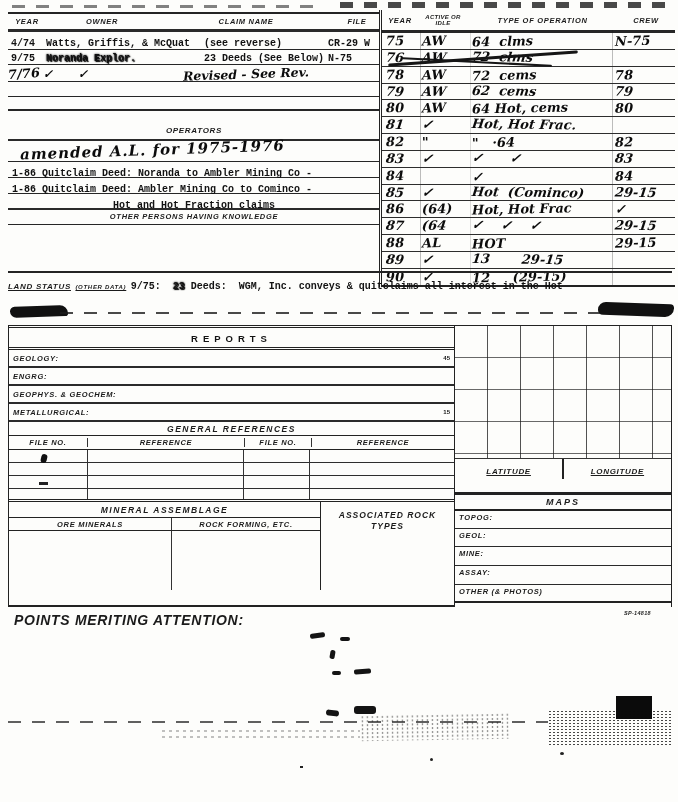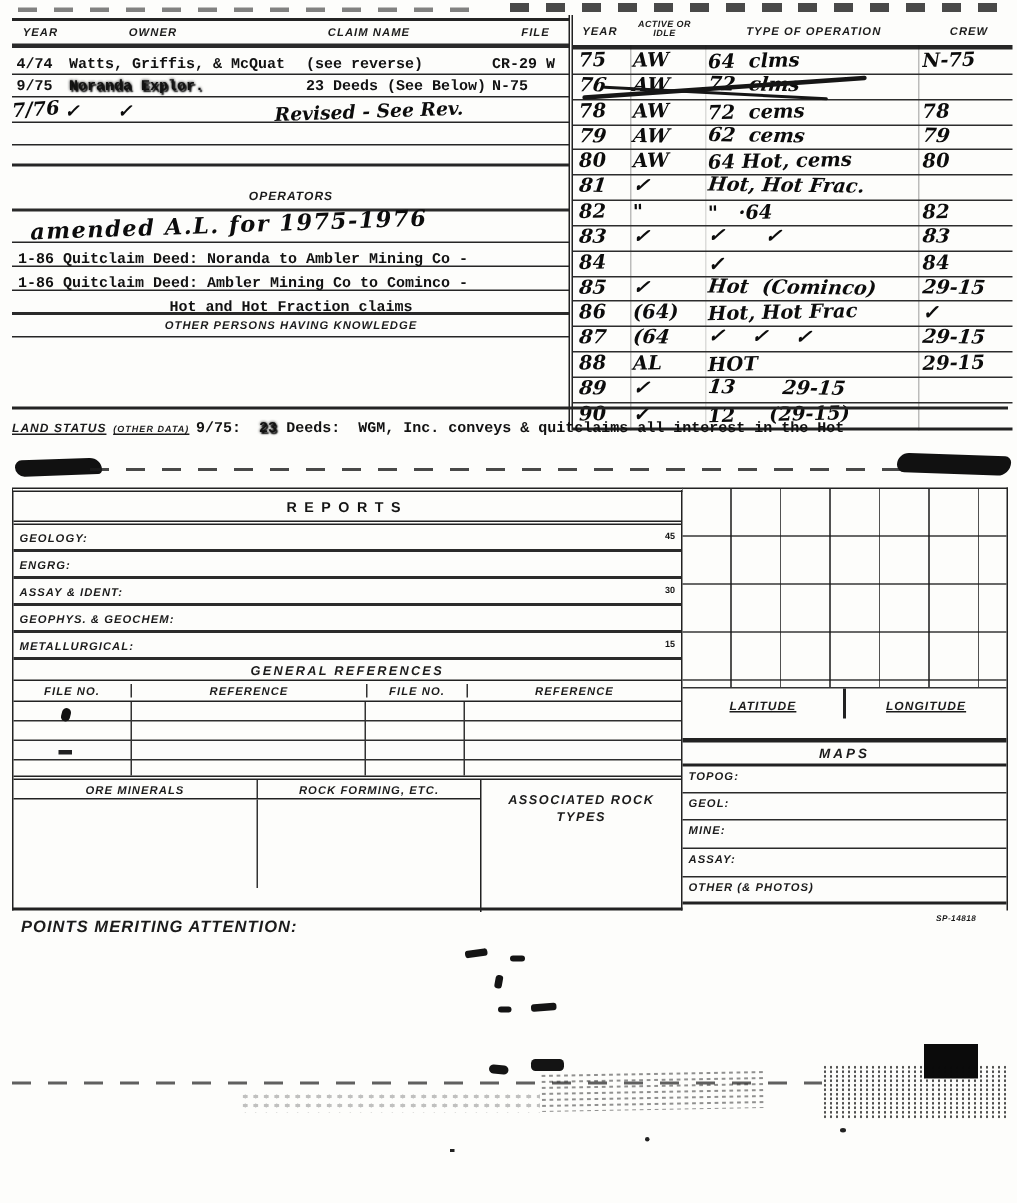--- a/index.html
+++ b/index.html
@@ -227,24 +227,20 @@
     <div class="sec-title" style="height:19px;line-height:22px;letter-spacing:5px;font-size:9.5px;border-bottom:3px double #222">REPORTS</div>
     <div class="rrow">
         <span class="frm">GEOLOGY:</span>
         <span class="num">45</span>
       </div>
     <div class="rrow">
         <span class="frm">ENGRG:</span>
         <span class="num"></span>
       </div>
     <div class="rrow">
-        <span class="frm">ASSAY &amp; IDENT:</span>
-        <span class="num">30</span>
-      </div>
-    <div class="rrow">
         <span class="frm">GEOPHYS. &amp; GEOCHEM:</span>
         <span class="num"></span>
       </div>
     <div class="rrow">
         <span class="frm">METALLURGICAL:</span>
         <span class="num">15</span>
       </div>
 
     <div class="sec-title frm" style="height:11px;padding-top:2px;font-size:8.5px;letter-spacing:1.5px;border-bottom:1px solid #222">GENERAL REFERENCES</div>
     <div class="refhead">
@@ -260,20 +256,21 @@
       <div class="eline" style="border-bottom:none"></div>
       <div class="abs" style="left:78px;top:0;bottom:0;width:1px;background:#333"></div>
       <div class="abs" style="left:234px;top:0;bottom:0;width:1px;background:#333"></div>
       <div class="abs" style="left:300px;top:0;bottom:0;width:1px;background:#333"></div>
       <div class="abs" style="left:32px;top:4px;width:6px;height:9px;background:#111;border-radius:3px;transform:rotate(14deg)"></div>
       <div class="abs" style="left:30px;top:32px;width:9px;height:3px;background:#222"></div>
     </div>
 
     <div style="display:flex;height:88px">
       <div style="width:312px;border-right:1.5px solid #222;box-sizing:border-box">
+        <div class="sec-title frm" style="height:12px;padding-top:3px;font-size:8.5px;letter-spacing:1.5px;border-bottom:1px solid #222">MINERAL ASSEMBLAGE</div>
         <div style="display:flex;height:12px;border-bottom:1.5px solid #222;text-align:center">
           <span class="frm" style="width:162px;border-right:1px solid #333;padding-top:2px">ORE MINERALS</span>
           <span class="frm" style="flex:1;padding-top:2px">ROCK FORMING, ETC.</span>
         </div>
         <div style="display:flex;height:59px">
           <span style="width:162px;border-right:1px solid #333"></span>
           <span style="flex:1"></span>
         </div>
       </div>
       <div class="sec-title frm" style="flex:1;padding-top:8px;font-size:8.5px;letter-spacing:1px;line-height:11px">ASSOCIATED ROCK TYPES</div>
@@ -293,21 +290,21 @@
       <div class="maprow frm" style="height:15px">TOPOG:</div>
       <div class="maprow frm" style="height:15px">GEOL:</div>
       <div class="maprow frm" style="height:16px">MINE:</div>
       <div class="maprow frm" style="height:16px">ASSAY:</div>
       <div class="maprow frm" style="height:14px;border-bottom:2px solid #222">OTHER (&amp; PHOTOS)</div>
     </div>
   </div>
 
   <div class="abs frm" style="left:624px;top:610px;font-size:5.5px;letter-spacing:.3px">SP-14818</div>
 
-  <div class="abs frm" style="left:14px;top:612px;font-size:11px">POINTS MERITING ATTENTION:</div>
+  <div class="abs frm" style="left:14px;top:612px;font-size:14px">POINTS MERITING ATTENTION:</div>
 
   <div class="abs" style="left:310px;top:633px;width:15px;height:5px;background:#141414;border-radius:2px;transform:rotate(-8deg)"></div>
   <div class="abs" style="left:340px;top:637px;width:10px;height:4px;background:#141414;border-radius:2px"></div>
   <div class="abs" style="left:330px;top:650px;width:5px;height:9px;background:#141414;border-radius:2px;transform:rotate(10deg)"></div>
   <div class="abs" style="left:332px;top:671px;width:9px;height:4px;background:#141414;border-radius:2px"></div>
   <div class="abs" style="left:354px;top:669px;width:17px;height:5px;background:#141414;border-radius:2px;transform:rotate(-4deg)"></div>
   <div class="abs" style="left:326px;top:710px;width:13px;height:6px;background:#141414;border-radius:3px;transform:rotate(6deg)"></div>
   <div class="abs" style="left:354px;top:706px;width:22px;height:8px;background:#141414;border-radius:3px"></div>
 
   <div class="abs" style="left:616px;top:696px;width:36px;height:23px;background:#0b0b0b"></div>

